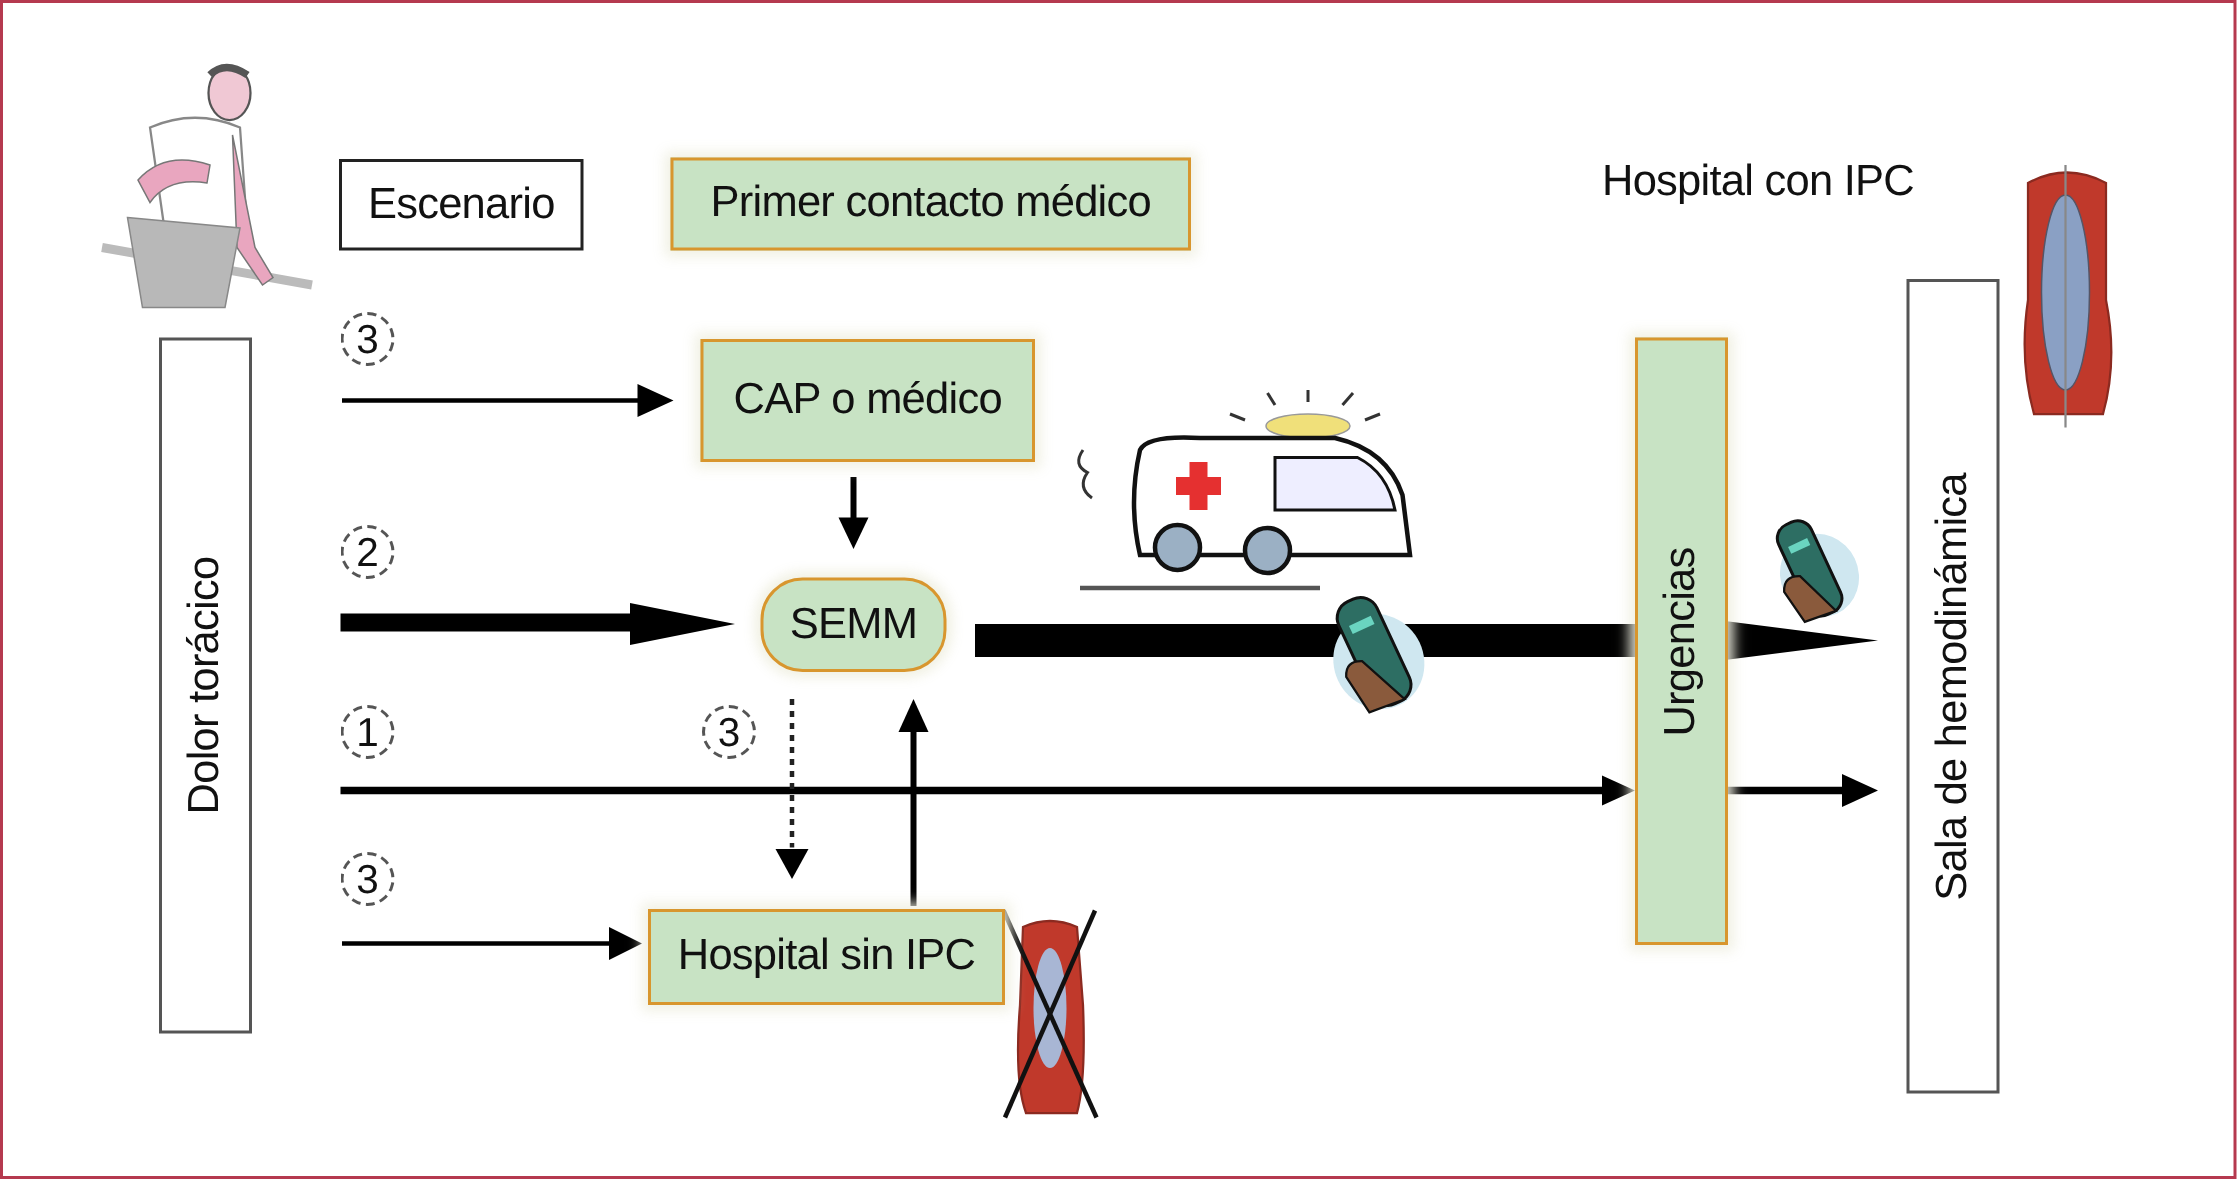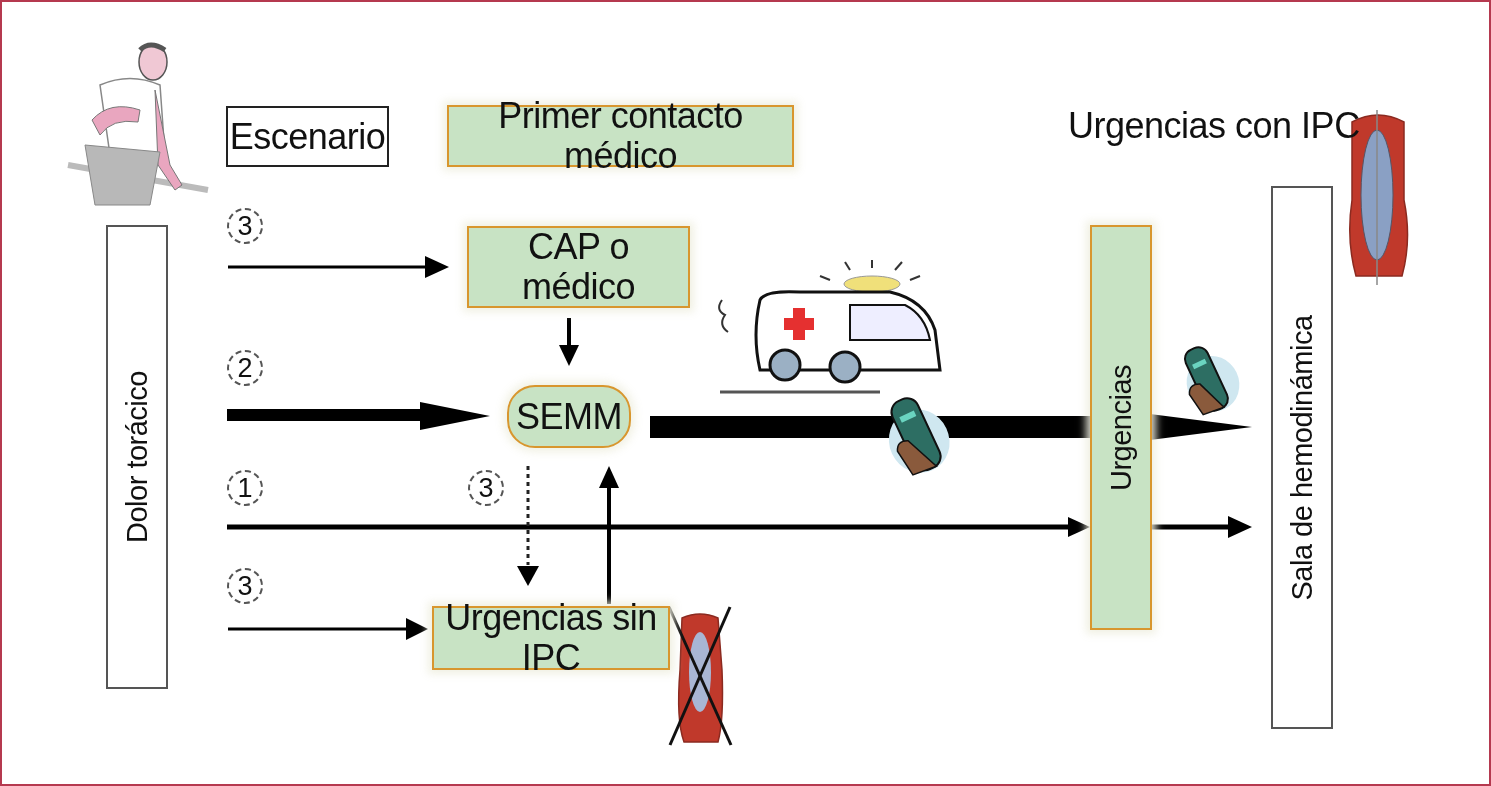--- a/index.html
+++ b/index.html
@@ -10,21 +10,21 @@
   .lbl { position:absolute; color:#111; font-family:"Liberation Sans", sans-serif;
          font-stretch:condensed; letter-spacing:-0.5px; white-space:nowrap; }
   .box-white { position:absolute; background:#fff; border:2px solid #222; box-sizing:border-box;
                display:flex; align-items:center; justify-content:center; }
   .box-green { position:absolute; background:#c8e3c4; border:2px solid #d8962e; box-sizing:border-box;
                display:flex; align-items:center; justify-content:center; text-align:center;
                box-shadow:0 0 8px 4px rgba(240,240,225,0.9); }
   .vbox-white { position:absolute; background:#fff; border:2px solid #555; box-sizing:border-box; }
   .vtext { position:absolute; left:50%; top:50%; transform:translate(-50%,-50%) rotate(-90deg);
            white-space:nowrap; font-size:29px; color:#111; letter-spacing:-0.5px; }
-  .txt { font-size:36px; color:#111; line-height:1.1; letter-spacing:-0.5px; }
+  .txt { font-size:29px; color:#111; line-height:1.1; letter-spacing:-0.5px; }
   .circ { position:absolute; width:36px; height:36px; border-radius:50%; border:2px dashed #555;
           box-sizing:border-box; display:flex; align-items:center; justify-content:center;
           font-size:27px; color:#111; background:#fff; }
   svg.overlay { position:absolute; left:0; top:0; }
 </style>
 </head>
 <body>
 
 <div class="frame"></div>
 
@@ -134,42 +134,42 @@
 </svg>
 
 <div class="box-white" style="left:226px;top:106px;width:163px;height:61px;">
   <span class="txt">Escenario</span>
 </div>
 
 <div class="box-green" style="left:447px;top:105px;width:347px;height:62px;">
   <span class="txt">Primer contacto médico</span>
 </div>
 
-<div class="lbl txt" style="left:1068px;top:106px;">Urgencias con IPC</div>
+<div class="lbl txt" style="left:1068px;top:106px;">Hospital con IPC</div>
 
 <div class="vbox-white" style="left:106px;top:225px;width:62px;height:464px;">
   <span class="vtext">Dolor torácico</span>
 </div>
 
 <div class="circ" style="left:227px;top:208px;">3</div>
 <div class="circ" style="left:227px;top:350px;">2</div>
 <div class="circ" style="left:227px;top:470px;">1</div>
 <div class="circ" style="left:468px;top:470px;">3</div>
 <div class="circ" style="left:227px;top:568px;">3</div>
 
 <div class="box-green" style="left:467px;top:226px;width:223px;height:82px;flex-direction:row;">
   <span class="txt">CAP o médico</span>
 </div>
 
 <div class="box-green" style="left:507px;top:385px;width:124px;height:63px;border-radius:28px;">
   <span class="txt">SEMM</span>
 </div>
 
 <div class="box-green" style="left:432px;top:606px;width:238px;height:64px;">
-  <span class="txt">Urgencias sin IPC</span>
+  <span class="txt">Hospital sin IPC</span>
 </div>
 
 <div class="box-green" style="left:1090px;top:225px;width:62px;height:405px;display:block;">
   <span class="vtext">Urgencias</span>
 </div>
 
 <div class="vbox-white" style="left:1271px;top:186px;width:62px;height:543px;">
   <span class="vtext">Sala de hemodinámica</span>
 </div>
 

